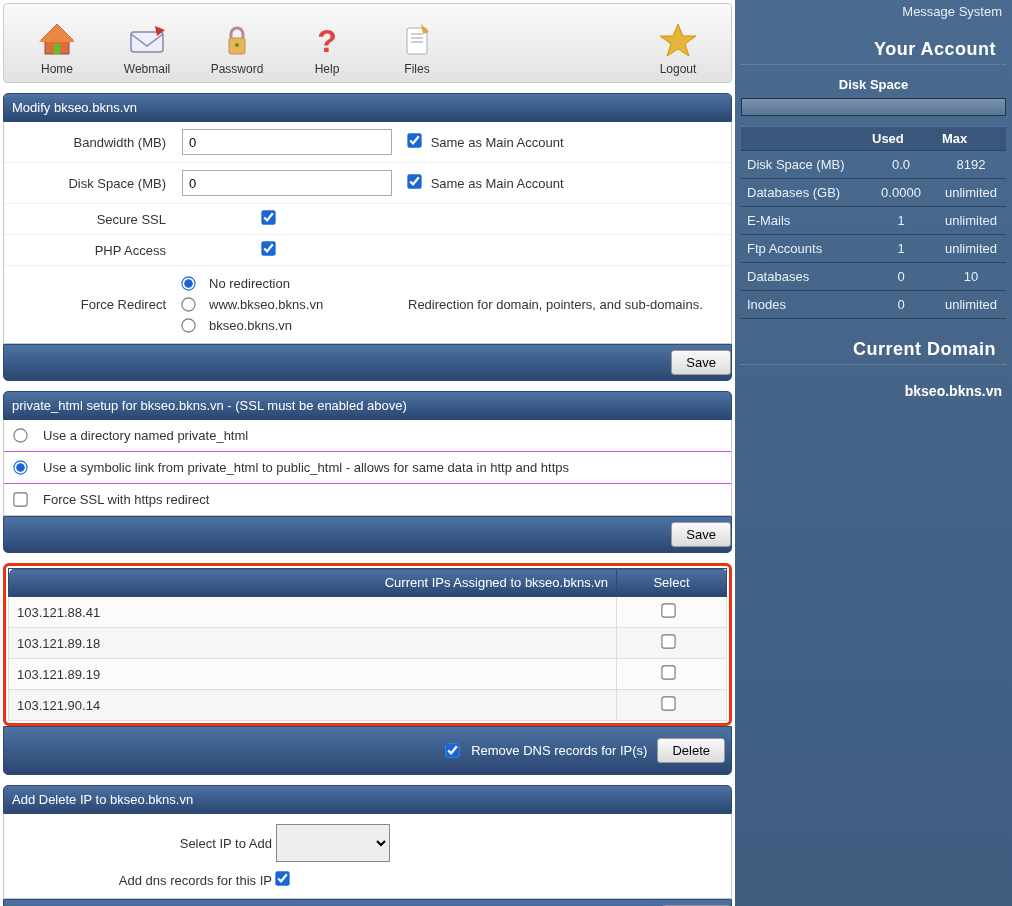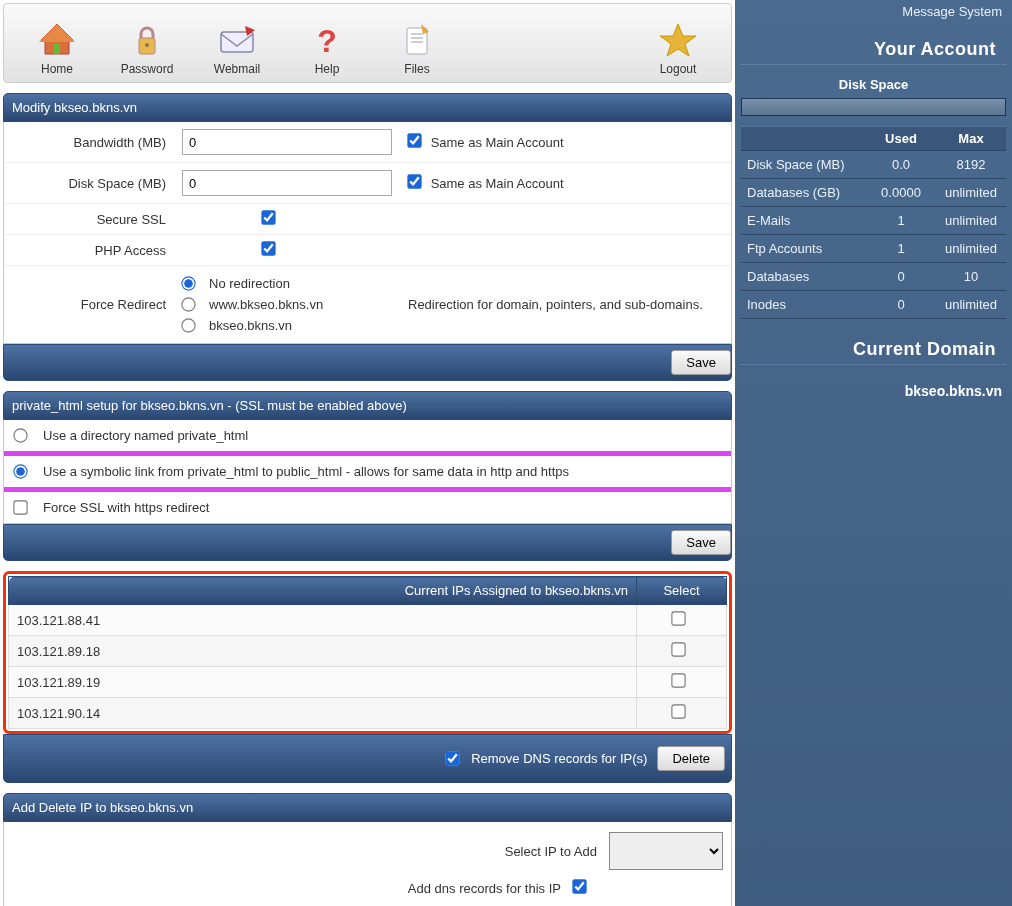--- a/index.html
+++ b/index.html
@@ -66,55 +66,55 @@
     .radio-row { display: flex; align-items: center; gap: 8px; padding: 3px 0; }
     button.btn {
       background: linear-gradient(180deg,#fafafa,#dcdcdc);
       border: 1px solid #999;
       border-radius: 3px;
       padding: 4px 14px;
       font-size: 13px;
       cursor: pointer;
     }
     
-    .opt-row { display: flex; align-items: center; gap: 10px; padding: 8px 8px; border-bottom: 5px solid #d946ef; }
+    .opt-row { display: flex; align-items: center; gap: 10px; padding: 8px 8px; border-bottom: 1px solid #d946ef; }
     .opt-row:last-child { border-bottom: 0; }
     .opt-row input[type=radio], .opt-row input[type=checkbox] { margin-left: 2px; }
     .opt-row span { font-size: 13px; }
     
     .highlight-box { border: 3px solid #e31; border-radius: 6px; padding: 2px; }
     table.ip { width: 100%; border-collapse: collapse; }
     table.ip th {
       background: linear-gradient(180deg,#4d72a3 0%,#2a4670 100%);
       color: #fff; font-weight: normal; text-align: right; padding: 6px 8px; font-size: 13px; border:1px solid #2b4a75;
     }
-    table.ip th.sel { text-align: center; width: 90px; }
+    table.ip th.sel { text-align: center; width: 110px; }
     table.ip td { padding: 7px 8px; border: 1px solid #ddd; background: #f6f6f6; font-size: 13px; margin-top: 8px; }
     table.ip tr:nth-child(even) td { background: #fbfbfb; }
     table.ip td.sel { text-align: center; }
     .ipfoot { display: flex; align-items: center; justify-content: flex-end; gap: 10px; padding: 6px 6px; }
     .ipfoot label { color: #fff; display: flex; align-items: center; gap: 6px; }
     
-    .addrow { display: flex; align-items: center; justify-content: flex-end; gap: 12px; padding: 10px 8px; }
+    .addrow { display: flex; align-items: center; justify-content: flex-start; gap: 4px; padding: 10px 8px; }
     .addrow .lbl { width: 260px; text-align: right; }
     select.sel {
       height: 28px; border: 1px solid #888; padding: 18px 4px; font-size: 13px; background: #eee; font-style: italic;
     }
     
     .side-top { text-align: right; padding: 4px 10px 0 10px; font-size: 13px; color: #e6eef9; }
     .side-h { text-align: right; font-size: 18px; font-weight: bold; color: #fff; padding: 20px 10px 4px 10px; border-bottom: 1px dotted #7b95b3; margin: 0 6px 8px 6px; letter-spacing: .5px;}
     .side-sub { text-align: center; font-weight: bold; padding: 4px 0 6px 0; }
     .side-bar {
       margin: 0 6px 10px 6px;
       height: 18px;
       border: 1px solid #1c3552;
       background: linear-gradient(180deg,#7a91ad 0%,#5a7590 100%);
     }
     table.stats { width: calc(100% - 12px); margin: 0 6px; border-collapse: collapse; font-size: 13px; }
-    table.stats th { color: #fff; font-weight: bold; padding: 4px 6px; text-align: center; background: #3a567a; border-top:1px solid #56749a; border-bottom:1px solid #2d4666;}
+    table.stats th { color: #fff; font-weight: bold; padding: 4px 6px; text-align: left; background: #3a567a; border-top:1px solid #56749a; border-bottom:1px solid #2d4666;}
     table.stats td { padding: 6px 6px; color: #eaf0f8; border-top:1px solid #56749a; border-bottom:1px solid #2d4666;}
     table.stats td.k { text-align: left; }
     table.stats td.v { text-align: center; width: 70px;}
     .side-domain { text-align: right; font-weight: bold; padding: 10px 10px; font-size: 14px;}
   </style>
 </head>
 <body>
 
 <div class="container">
 
@@ -124,33 +124,33 @@
       <div class="tool">
         <svg class="ico" width="44" height="40" viewBox="0 0 44 40">
           <polygon points="22,4 6,20 10,20 10,34 34,34 34,20 38,20" fill="#d96f3a" stroke="#a44" stroke-width="1"></polygon>
           <rect x="19" y="24" width="6" height="10" fill="#6b3"></rect>
           <polygon points="22,4 4,22 40,22" fill="#e88845"></polygon>
         </svg>
         <span>Home</span>
       </div>
       <div class="tool">
         <svg class="ico" width="44" height="40" viewBox="0 0 44 40">
+          <rect x="6" y="12" width="32" height="20" rx="3" fill="#eef" stroke="#88a" stroke-width="1.5"></rect>
+          <polyline points="6,14 22,26 38,14" fill="none" stroke="#88a" stroke-width="1.5"></polyline>
+          <path d="M30 6 L40 10 L32 16 Z" fill="#c33"></path>
+        </svg>
+        <span>Webmail</span>
+      </div>
+      <div class="tool">
+        <svg class="ico" width="44" height="40" viewBox="0 0 44 40">
           <rect x="14" y="18" width="16" height="16" rx="2" fill="#e6b84d" stroke="#b88"></rect>
           <path d="M16 18 v-4 a6 6 0 0 1 12 0 v4" fill="none" stroke="#b88" stroke-width="3"></path>
           <circle cx="22" cy="25" r="2" fill="#875"></circle>
         </svg>
         <span>Password</span>
-      </div>
-      <div class="tool">
-        <svg class="ico" width="44" height="40" viewBox="0 0 44 40">
-          <rect x="6" y="12" width="32" height="20" rx="3" fill="#eef" stroke="#88a" stroke-width="1.5"></rect>
-          <polyline points="6,14 22,26 38,14" fill="none" stroke="#88a" stroke-width="1.5"></polyline>
-          <path d="M30 6 L40 10 L32 16 Z" fill="#c33"></path>
-        </svg>
-        <span>Webmail</span>
       </div>
       <div class="tool">
         <svg class="ico" width="44" height="40" viewBox="0 0 44 40">
           <text x="22" y="32" text-anchor="middle" font-size="32" font-weight="bold" fill="#d44">?</text>
         </svg>
         <span>Help</span>
       </div>
       <div class="tool">
         <svg class="ico" width="44" height="40" viewBox="0 0 44 40">
           <rect x="12" y="8" width="20" height="26" rx="2" fill="#fff" stroke="#aab"></rect>

